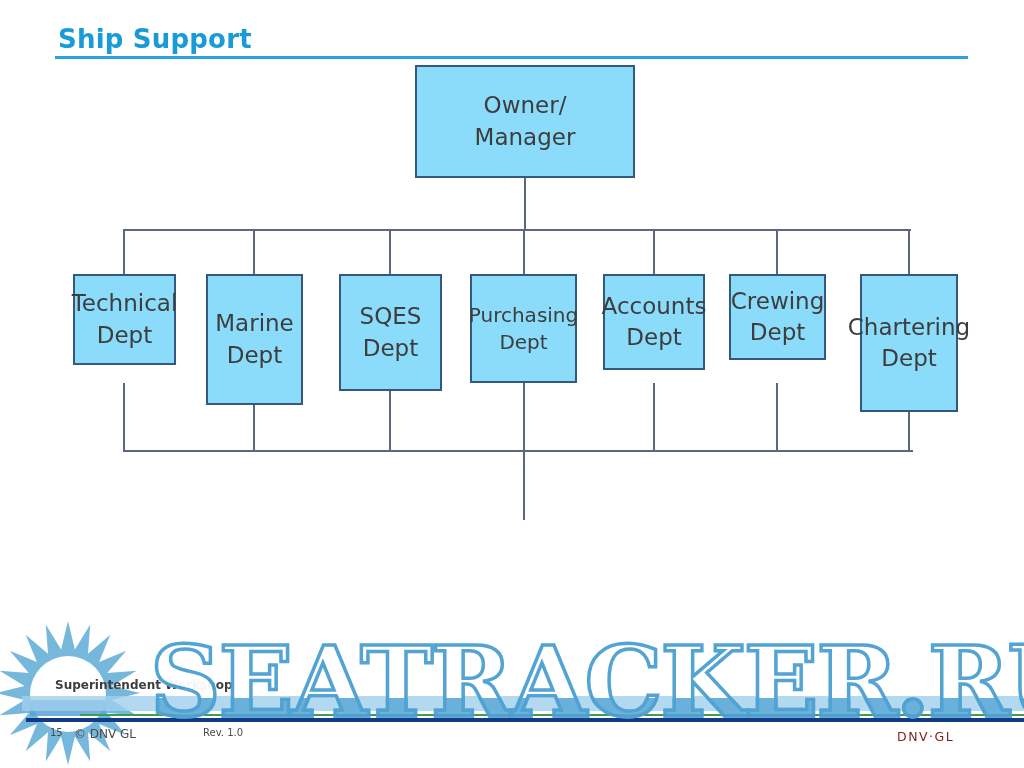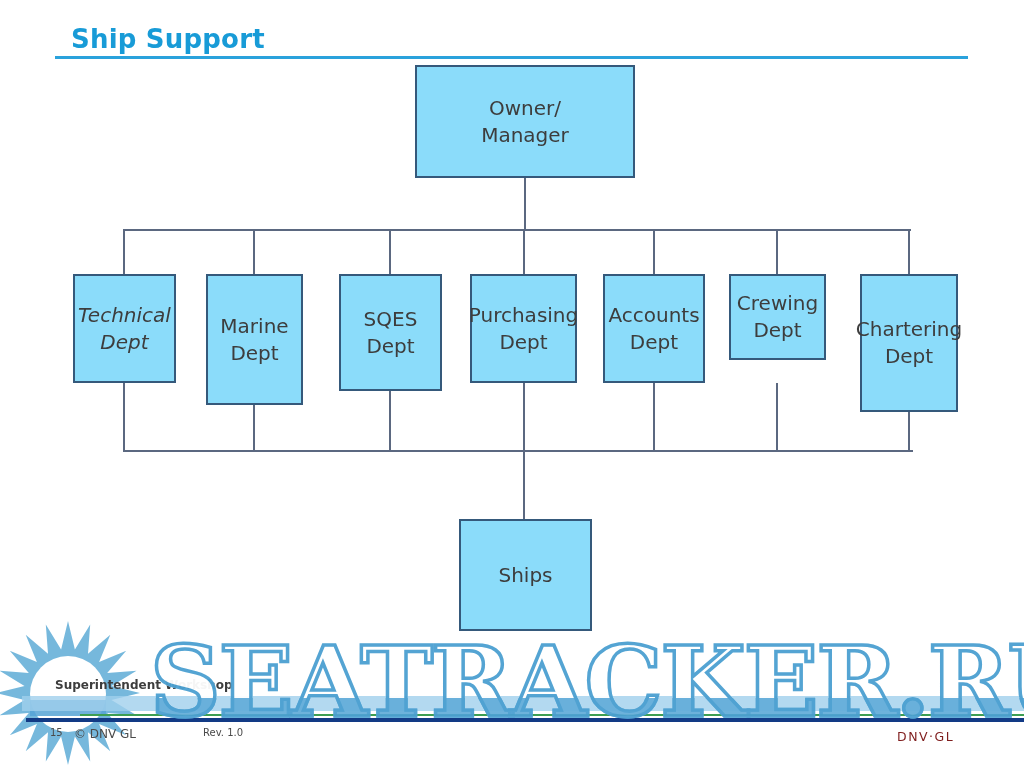--- a/index.html
+++ b/index.html
@@ -3,38 +3,38 @@
 <meta charset="utf-8">
 <style>
   * { margin:0; padding:0; box-sizing:border-box; }
   html,body { background:#e8e8e8; }
   .slide {
     position:relative; width:1024px; height:768px; background:#ffffff;
     overflow:hidden; font-family:"DejaVu Sans","Liberation Sans",sans-serif;
   }
   
   .title {
-    position:absolute; left:71px; top:24px; font-size:26px; font-weight:bold;
+    position:absolute; left:58px; top:24px; font-size:26px; font-weight:bold;
     color:#189bd7; letter-spacing:0.2px;
   }
   .title-rule {
     position:absolute; left:55px; top:56px; width:913px; height:3px; background:#2aa2dc;
   }
   
   .node {
     position:absolute; background:#8bdcfa; border:2px solid #35597b;
     display:flex; align-items:center; justify-content:center; text-align:center;
-    font-size:20px; line-height:1.35; color:#3d3d3d; white-space:pre-line;
+    font-size:23px; line-height:1.35; color:#3d3d3d; white-space:pre-line;
   }
   #node-root  { left:415px; top:65px;  width:220px; height:113px; }
-  #dept-0 { left:73px;  top:274px; width:103px; height:109px;font-style:italic; }
+  #dept-0 { left:73px;  top:274px; width:103px; height:91px; }
   #dept-1 { left:206px; top:274px; width:97px;  height:131px; }
   #dept-2 { left:339px; top:274px; width:103px; height:117px; }
   #dept-3 { left:470px; top:274px; width:107px; height:109px; font-size:20px; }
-  #dept-4 { left:603px; top:274px; width:102px; height:109px; }
+  #dept-4 { left:603px; top:274px; width:102px; height:96px; }
   #dept-5 { left:729px; top:274px; width:97px;  height:86px; }
   #dept-6 { left:860px; top:274px; width:98px;  height:138px; }
   #node-ships { left:459px; top:519px; width:133px; height:112px; }
   
   .conn { position:absolute; background:#5b6880; }
   .cv { width:2px; } .ch { height:2px; }
   #c-root      { left:524px; top:178px; height:53px; }
   #c-htop      { left:123px; top:229px; width:788px; }
   #td-0 { left:123px; } #td-1 { left:253px; } #td-2 { left:389px; } #td-3 { left:523px; }
   #td-4 { left:653px; } #td-5 { left:776px; } #td-6 { left:908px; }
@@ -124,23 +124,20 @@
 Dept</span>
   </div>
   <div class="node" id="dept-5">
     <span>Crewing
 Dept</span>
   </div>
   <div class="node" id="dept-6">
     <span>Chartering
 Dept</span>
   </div>
-  <div class="node" id="node-ships">
-    <span>Ships</span>
-  </div>
 
   <div class="workshop">Superintendent Workshop</div>
   <div class="page-num">15</div>
   <div class="copyright">© DNV GL</div>
   <div class="revision">Rev. 1.0</div>
   <div class="brand-logo">DNV·GL</div>
   <div class="line-green"></div>
   <div class="line-navy"></div>
 
   <svg class="sun-logo" width="150" height="150" viewBox="0 0 150 150">

